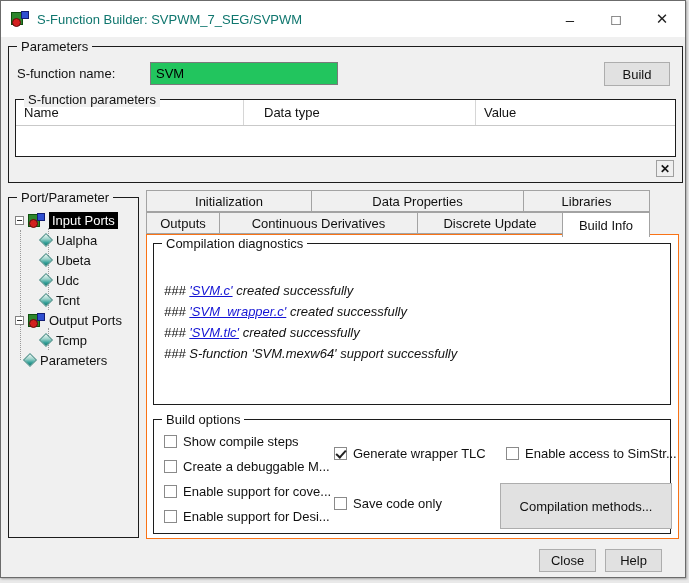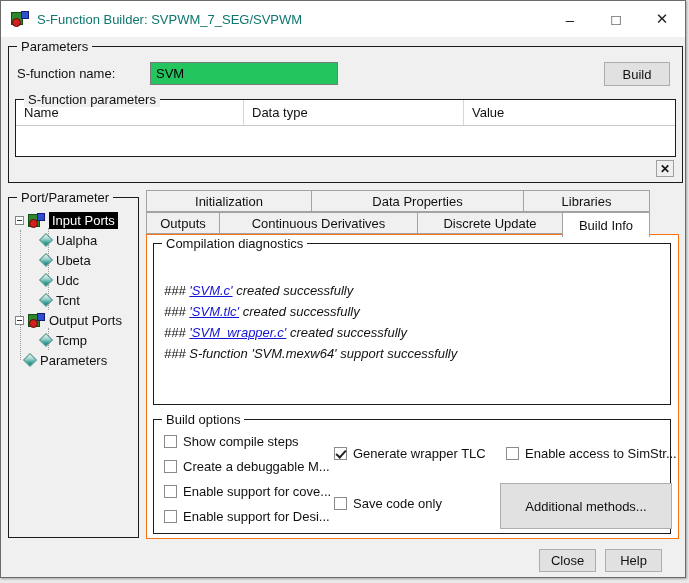--- a/index.html
+++ b/index.html
@@ -27,21 +27,21 @@
   
   #grp-params { left:7px; top:45px; width:675px; height:137px; }
   .lbl { font-size:13px; color:#111; }
   #sfname-label { position:absolute; left:8px; top:19px; }
   #sfname-input { position:absolute; left:141px; top:15px; width:188px; height:23px; border:1px solid #7a7a7a; background:#22c55e; font:13px "Liberation Sans", sans-serif; padding:2px 5px; }
   .btn { background:#e1e1e1; border:1px solid #adadad; font:13px "Liberation Sans", sans-serif; color:#111; display:flex; align-items:center; justify-content:center; cursor:default; }
   #build-btn { position:absolute; right:12px; top:15px; width:66px; height:24px; }
   #grp-sfp { position:absolute; left:6px; top:52px; width:calc(100% - 12px); height:58px; border:1px solid #1c1c1c; background:#fff; }
   .tbl-head { display:flex; height:26px; border-bottom:1px solid #c9c9c9; }
   .th { font-size:13px; color:#111; padding:5px 8px; border-right:1px solid #d6d6d6; }
-  .th:nth-child(1){ width:228px; } .th:nth-child(2){ width:220px; } .th:nth-child(3){ flex:1; border-right:none; }
+  .th:nth-child(1){ width:228px; } .th:nth-child(2){ width:220px;margin-left:12px; } .th:nth-child(3){ flex:1; border-right:none; }
   .tbl-body { height:29px; background:#fff; }
   #clear-btn { position:absolute; right:8px; bottom:5px; width:18px; height:17px; font-size:12px; font-weight:bold; background:#efefef; border:1px solid #9f9f9f; }
 
   
   #grp-tree { left:7px; top:196px; width:131px; height:341px; }
   .tree { position:absolute; left:4px; top:12px; right:2px; font-size:13px; }
   .trow { height:20px; display:flex; align-items:center; white-space:nowrap; }
   .trow.child { padding-left:28px; }
   .expander { width:9px; height:9px; border:1px solid #848484; background:#fff; position:relative; flex:none; margin:0 4px 0 2px; }
   .expander::after { content:""; position:absolute; left:1px; top:3px; width:5px; height:1px; background:#333; }
@@ -177,22 +177,22 @@
     <div class="tab" id="tab-disc">Discrete Update</div>
     <div class="tab active" id="tab-build">Build Info</div>
   </div>
 
   <div id="pane">
 
     <div class="group" id="grp-diag">
       <span class="gl on-white">Compilation diagnostics</span>
       <div class="diag-lines">
         <div class="diag-line"><span>### </span><a>'SVM.c'</a><span> created successfully</span></div>
+        <div class="diag-line"><span>### </span><a>'SVM_wrapper.c'</a><span> created successfully</span></div>
         <div class="diag-line"><span>### </span><a>'SVM.tlc'</a><span> created successfully</span></div>
-        <div class="diag-line"><span>### </span><a>'SVM_wrapper.c'</a><span> created successfully</span></div>
         <div class="diag-line"><span>### S-function 'SVM.mexw64' support successfully</span><a></a><span></span></div>
       </div>
     </div>
 
     <div class="group" id="grp-opts">
       <span class="gl on-white">Build options</span>
 
       <div class="cbrow" style="left:10px; top:14px;">
         <span class="cb"></span>
         <span>Show compile steps</span>
@@ -216,20 +216,20 @@
       </div>
       <div class="cbrow" style="left:180px; top:76px;">
         <span class="cb"></span>
         <span>Save code only</span>
       </div>
 
       <div class="cbrow" style="left:352px; top:26px;">
         <span class="cb"></span>
         <span>Enable access to SimStr...</span>
       </div>
-      <div class="btn" id="addl-btn">Additional methods...</div>
+      <div class="btn" id="addl-btn">Compilation methods...</div>
     </div>
   </div>
 
   <div class="btn" id="close-btn">Close</div>
   <div class="btn" id="help-btn">Help</div>
 
 </div>
 
 </body></html>

